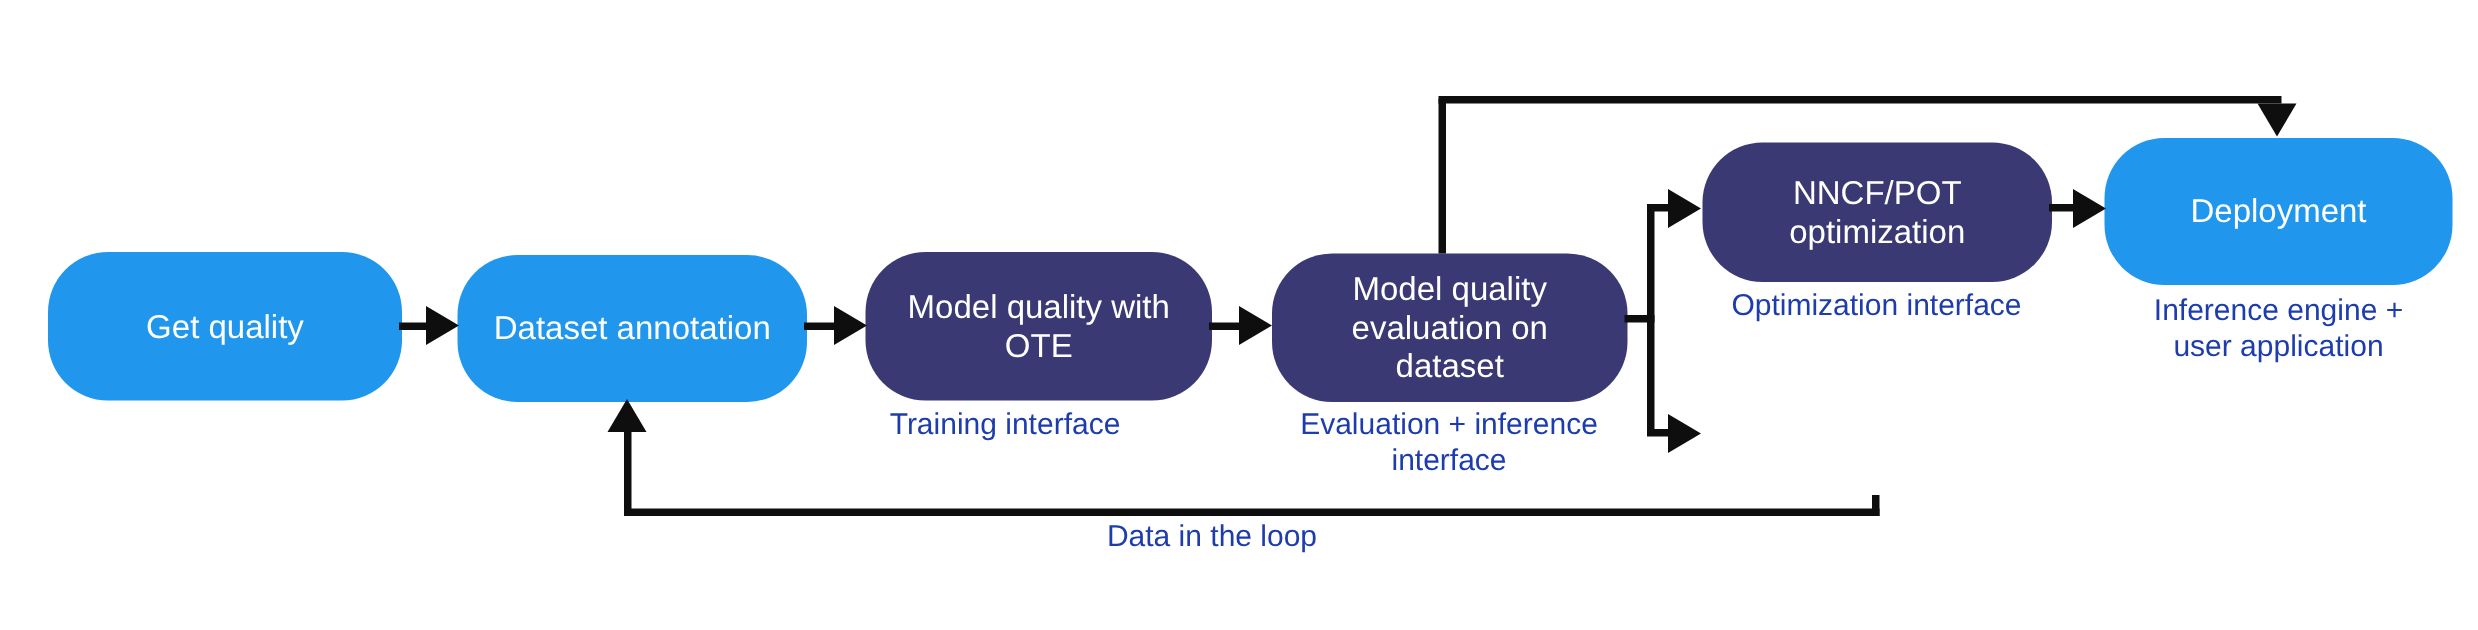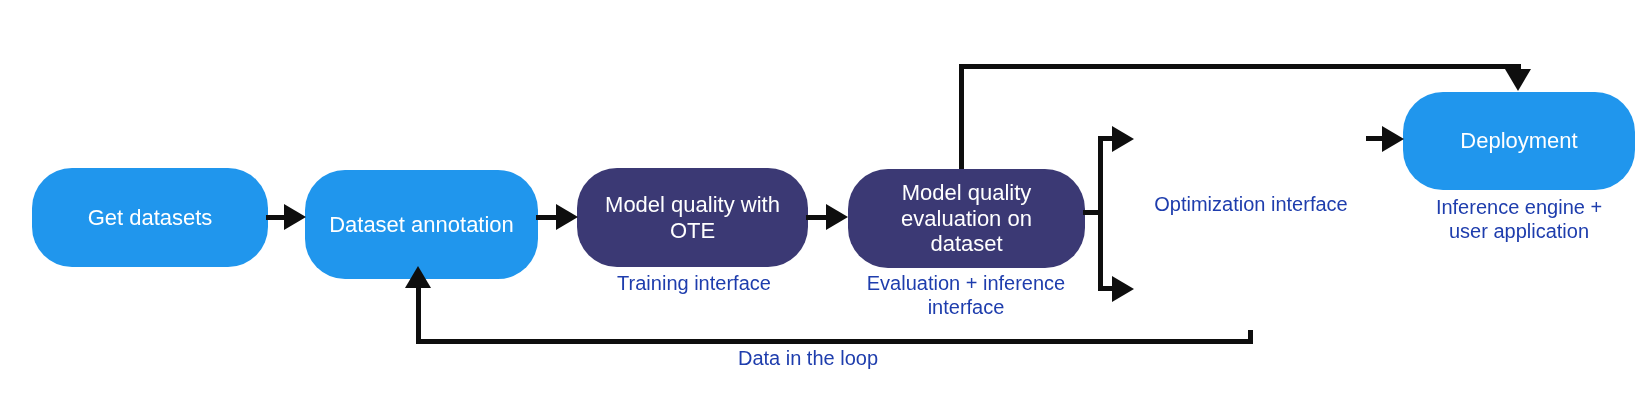--- a/index.html
+++ b/index.html
@@ -59,33 +59,34 @@
     border-left: 13px solid transparent;
     border-right: 13px solid transparent;
     border-bottom: 22px solid var(--arrow, #0E0E0E);
   }
 </style>
 </head>
 <body>
 
 <div class="canvas">
 
-  <div class="node blue" style="left:32px; top:168px; width:236px; height:99px;">Get datasets</div>
+  <div class="node blue" style="left:32px; top:168px; width:236px; height:99px;">Get quality</div>
 
-  <div class="node blue" style="left:305px; top:170px; width:233px; height:109px;">Dataset annotation</div>
+  <div class="node blue" style="left:305px; top:170px; width:233px; height:98px;">Dataset annotation</div>
 
   <div class="node navy" style="left:577px; top:168px; width:231px; height:99px;">Model quality with OTE</div>
 
   <div class="node navy" style="left:848px; top:169px; width:237px; height:99px; padding:0 26px;">Model quality evaluation on dataset</div>
 
+  <div class="node navy" style="left:1135px; top:95px; width:233px; height:93px;">NNCF/POT optimization</div>
 
   <div class="node blue" style="left:1403px; top:92px; width:232px; height:98px;">Deployment</div>
 
 
-  <div class="sub" style="left:544px; top:272px; width:300px;">Training interface</div>
+  <div class="sub" style="left:520px; top:272px; width:300px;">Training interface</div>
 
   <div class="sub" style="left:1101px; top:193px; width:300px;">Optimization interface</div>
 
   <div class="sub" style="left:851px; top:272px; width:230px;">Evaluation + inference interface</div>
 
   <div class="sub" style="left:1424px; top:196px; width:190px;">Inference engine + user application</div>
 
   <div class="sub" style="left:658px; top:347px; width:300px;">Data in the loop</div>
 
   <div class="h" style="left:266px; top:215px; width:22px;"></div>

